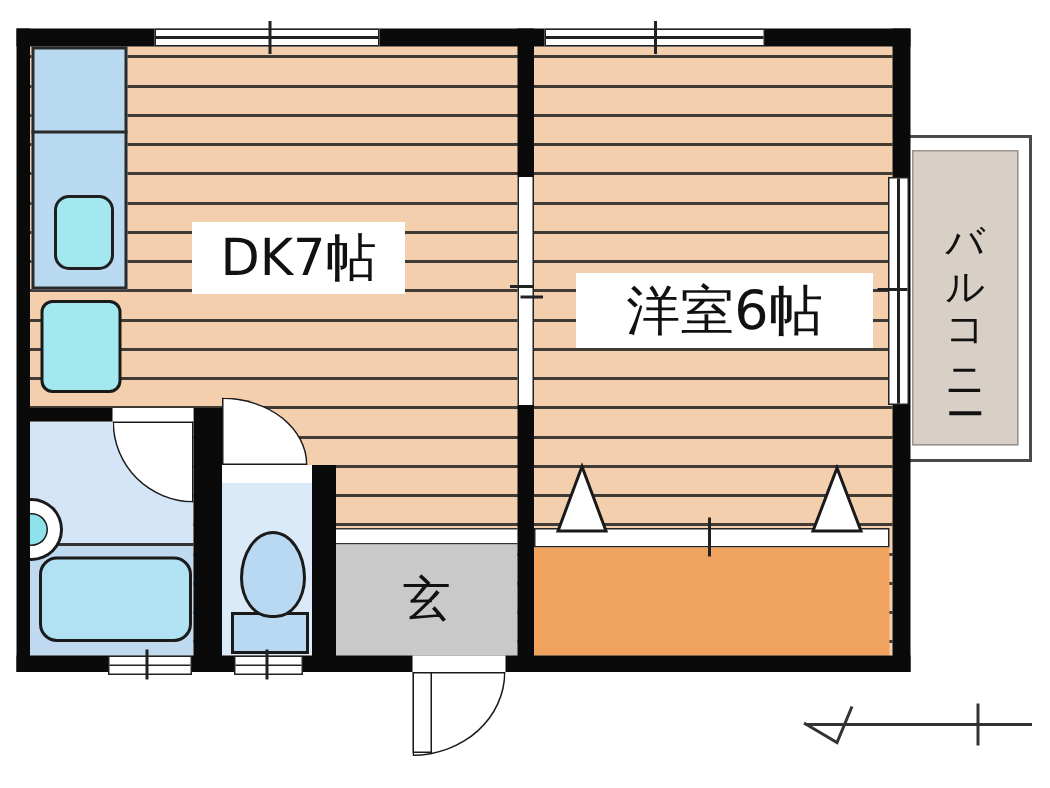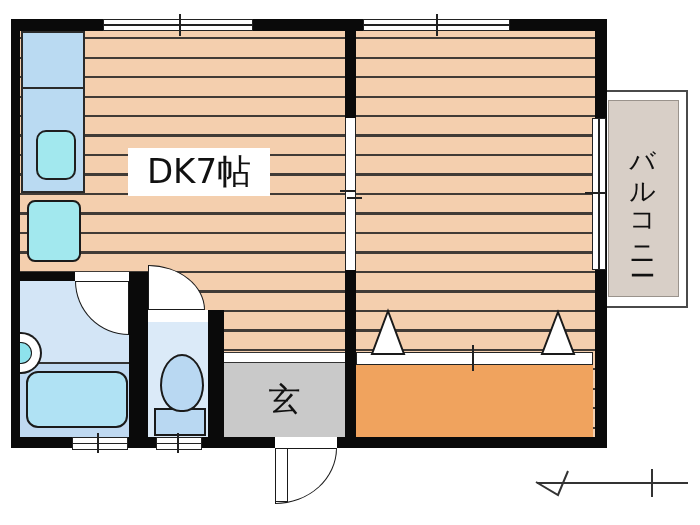--- a/index.html
+++ b/index.html
@@ -95,20 +95,23 @@
     <g stroke="#333" stroke-width="2" fill="none">
       <line x1="537" y1="483" x2="688" y2="483"></line>
       <line x1="652" y1="469" x2="652" y2="497"></line>
       <polyline points="568,471 558,495 536,482"></polyline>
     </g>
   </svg>
 
   <div class="lbl lblbox" style="left:128px;top:148px;width:142px;height:48px;font-size:34px;">
     <span>DK7帖</span>
   </div>
+  <div class="lbl lblbox" style="left:384px;top:182px;width:198px;height:50px;font-size:36px;">
+    <span>洋室6帖</span>
+  </div>
   <div class="lbl" style="left:224px;top:363px;width:121px;height:74px;font-size:32px;">
     <span>玄</span>
   </div>
   <div class="lbl" style="left:608px;top:100px;width:71px;height:197px;font-size:26px;">
     <span style="position:static;writing-mode:vertical-rl;letter-spacing:3px;">バルコニー</span>
   </div>
 
 </div>
 
 </body></html>

